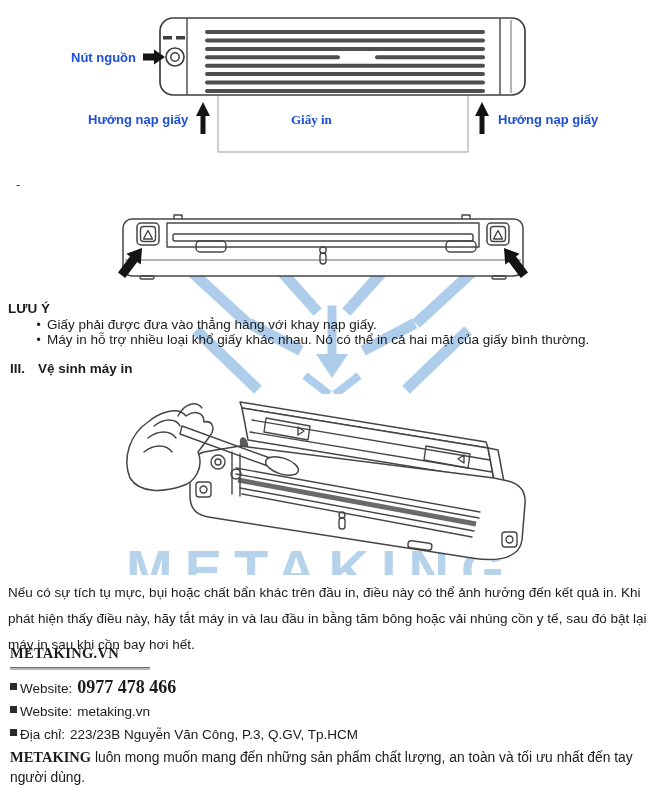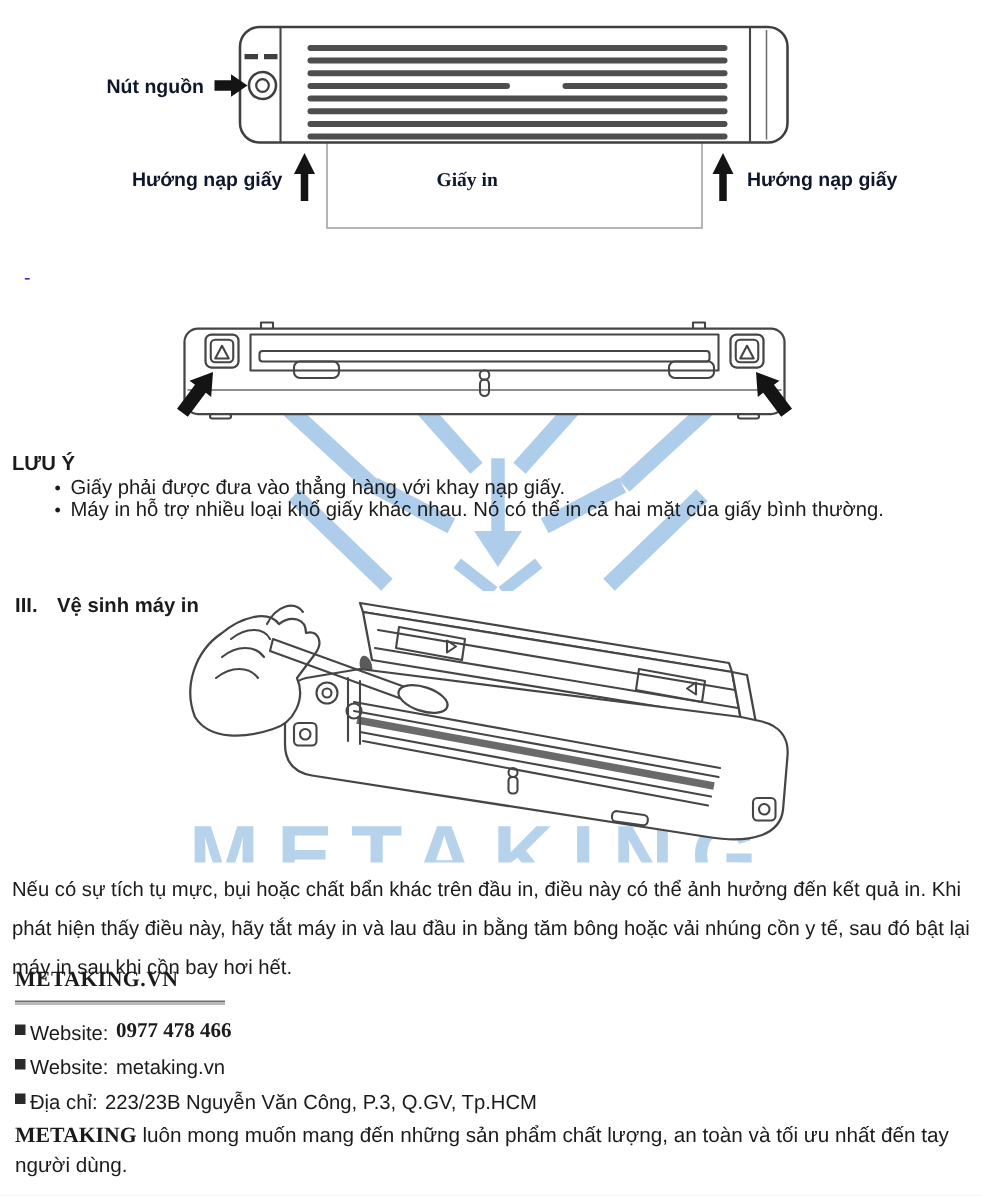--- a/index.html
+++ b/index.html
@@ -9,44 +9,44 @@
     font-family:"Liberation Sans", sans-serif;color:#1b1b1b;
   }
   svg{display:block;}
   
   .wm-lion{position:absolute;left:180px;top:266px;z-index:0;}
   .wm-textwrap{position:absolute;left:126px;top:549px;width:480px;height:26px;overflow:hidden;z-index:0;}
   .wm-text{display:block;margin-top:-7px;font-weight:bold;font-size:56px;line-height:1;
     letter-spacing:12px;color:#b7d3ec;white-space:nowrap;}
   .layer{position:absolute;left:0;top:0;z-index:1;}
   
-  .dlabel{position:absolute;font-weight:bold;font-size:13px;color:#0f172a;white-space:nowrap;z-index:2;}
+  .dlabel{position:absolute;font-weight:bold;font-size:13px;color:#1d4ed8;white-space:nowrap;z-index:2;}
   
   .push-note{position:absolute;left:16px;top:177px;right:14px;display:flex;z-index:2;
     font-size:13px;color:#2222cb;line-height:16px;}
   .push-note .dash{width:30px;flex:0 0 30px;}
   
   .notes-head{position:absolute;left:8px;top:301px;font-weight:bold;font-size:13.5px;z-index:2;}
   .notes-list{position:absolute;left:30px;top:318px;z-index:2;font-size:13.5px;line-height:14.5px;}
   .notes-list .row{display:flex;}
   .notes-list .b{width:17px;flex:0 0 17px;text-align:center;font-size:12px;}
   
-  .sec-head{position:absolute;left:10px;top:361px;display:flex;font-weight:bold;font-size:13.5px;z-index:2;margin-top:35px;}
+  .sec-head{position:absolute;left:10px;top:361px;display:flex;font-weight:bold;font-size:13.5px;z-index:2;}
   .sec-head .num{width:28px;flex:0 0 28px;}
   
   .paragraph{position:absolute;left:8px;top:580px;width:643px;font-size:13.5px;line-height:26px;z-index:2;}
   
   .brand{position:absolute;left:10px;top:645px;font-family:"Liberation Serif",serif;font-weight:bold;
     font-size:14.5px;letter-spacing:.3px;z-index:2;}
   .divider{position:absolute;left:10px;top:667px;width:140px;height:3px;z-index:2;
     background:linear-gradient(#6f6f6f 0 40%,#b9b9b9 40% 100%);}
   .contact{position:absolute;left:10px;z-index:2;font-size:13.5px;display:flex;align-items:flex-start;}
   .sq{display:inline-block;width:7px;height:7px;background:#2a2a2a;margin:2px 3px 0 0;flex:0 0 7px;}
   .c-label{margin-right:5px;}
-  .hot-num{font-family:"Liberation Serif",serif;font-weight:bold;font-size:14px;line-height:13px;}
+  .hot-num{font-family:"Liberation Serif",serif;font-weight:bold;font-size:18px;line-height:13px;}
   .slogan{position:absolute;left:10px;top:747px;width:642px;font-size:13.8px;line-height:20px;z-index:2;}
   .slogan .sb{font-family:"Liberation Serif",serif;font-weight:bold;font-size:14.5px;}
   .la{stroke:#454545;fill:none;stroke-width:1.4;stroke-linejoin:round;stroke-linecap:round;}
   .laf{stroke:#454545;fill:#ffffff;stroke-width:1.5;stroke-linejoin:round;}
 </style>
 </head>
 <body>
 
 <div class="page">
 

